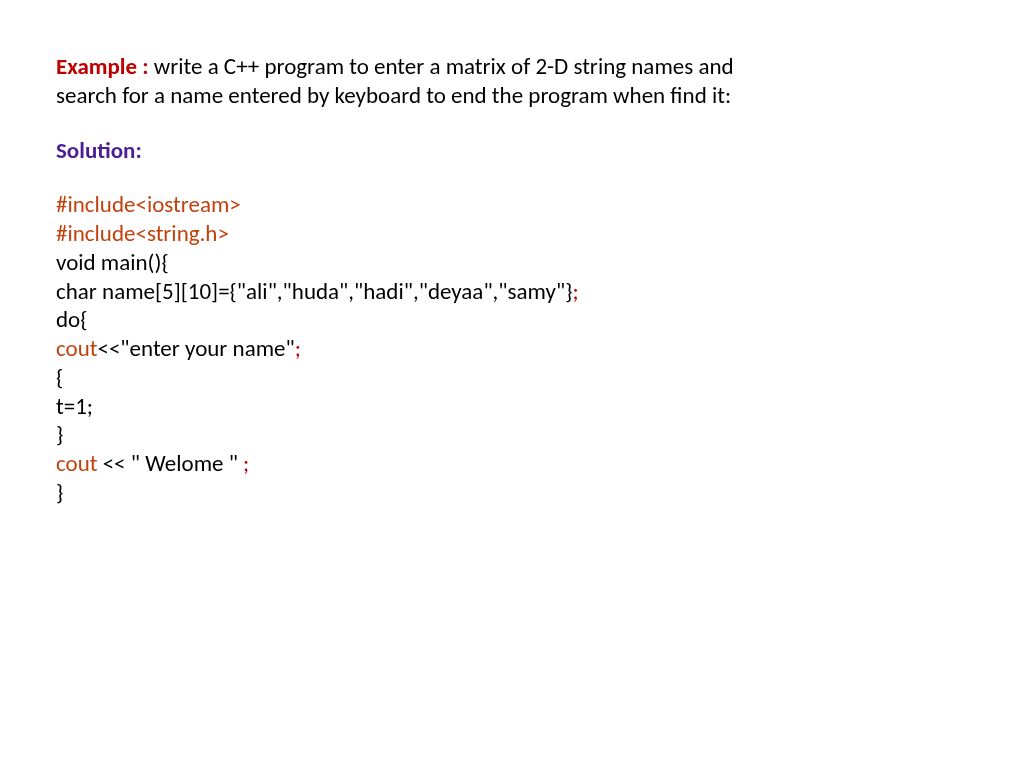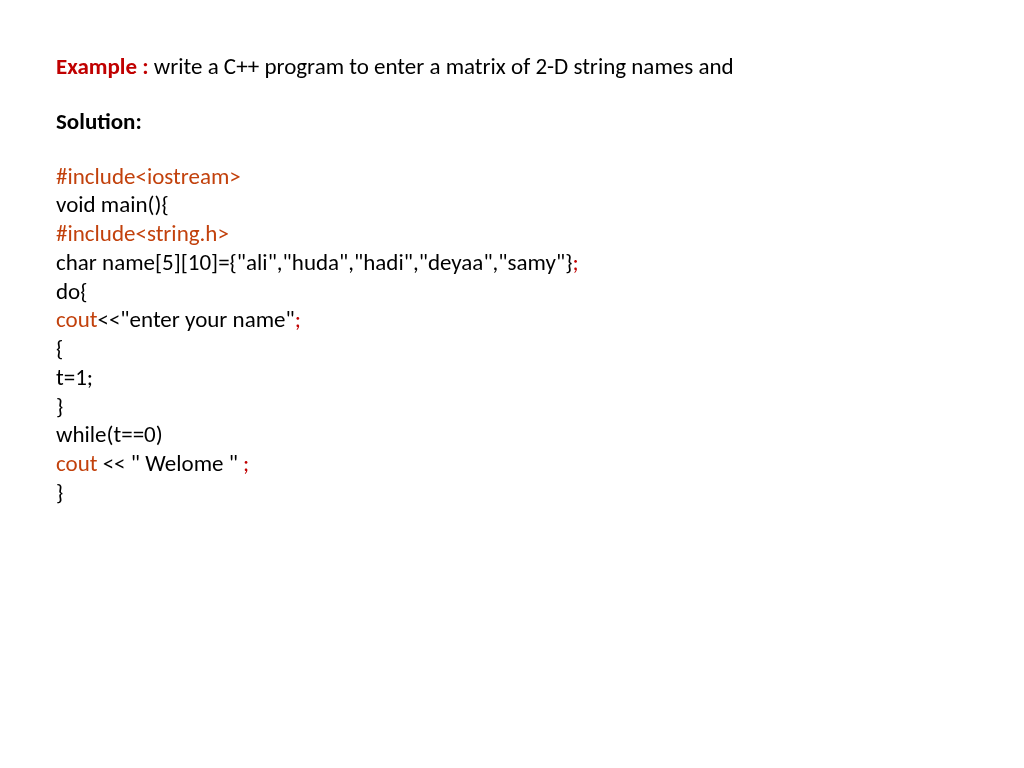--- a/index.html
+++ b/index.html
@@ -8,41 +8,41 @@
     height: 768px;
     background: #ffffff;
     font-family: Calibri, Arial, sans-serif;
     font-size: 23px;
     line-height: 1.25;
     padding: 52px 56px;
     color: #000;
   }
   .prompt { margin-bottom: 26px; }
   .example-label { color: #c00000; font-weight: bold; }
-  .solution-label { color: #000000; font-weight: bold; margin-bottom: 26px; display: block; }
+  .solution-label { color: #4c1d95; font-weight: bold; margin-bottom: 26px; display: block; }
   .code { font-family: Calibri, Arial, sans-serif; }
   .olive { color: #c2410c; }
   .red { color: #c00000; }
   .line { white-space: pre; }
 </style>
 </head>
 <body>
 
 <div class="prompt">
   <span class="example-label">Example : </span><span>write a C++ program to enter a matrix of 2-D string names and</span><br>
+  <span>search for a name entered by keyboard to end the program when find it:</span>
 </div>
 
 <div class="solution-label">Solution:</div>
 
 <div class="code">
   <div class="line olive">#include&lt;iostream&gt;</div>
+  <div class="line olive">#include&lt;string.h&gt;</div>
   <div class="line">void main(){</div>
-  <div class="line olive">#include&lt;string.h&gt;</div>
   <div class="line"><span>char name[5][10]={"ali","huda","hadi","deyaa","samy"}</span><span class="red">;</span></div>
   <div class="line">do{</div>
   <div class="line"><span class="olive">cout</span><span>&lt;&lt;"enter your name"</span><span class="red">;</span></div>
   <div class="line">{</div>
   <div class="line">t=1;</div>
   <div class="line">}</div>
-  <div class="line">while(t==0)</div>
   <div class="line"><span class="olive">cout </span><span>&lt;&lt; " Welome " </span><span class="red">;</span></div>
   <div class="line">}</div>
 </div>
 
 </body></html>

